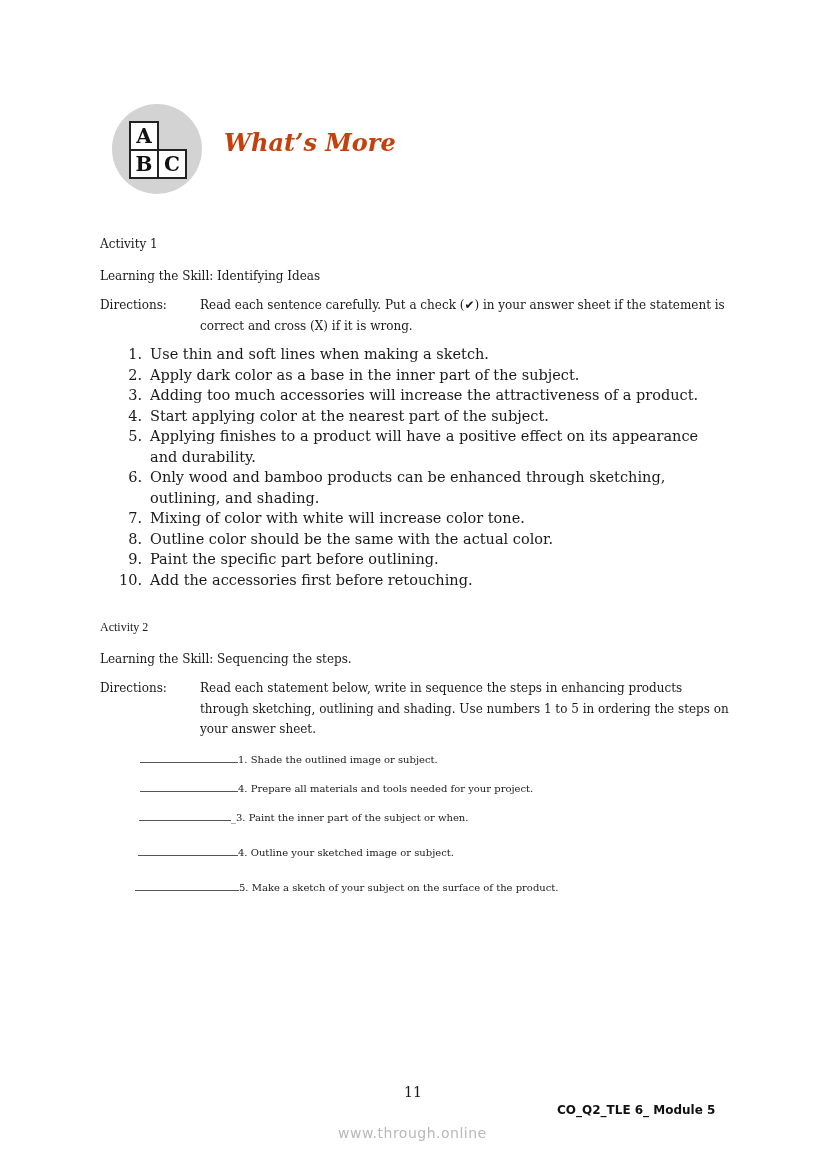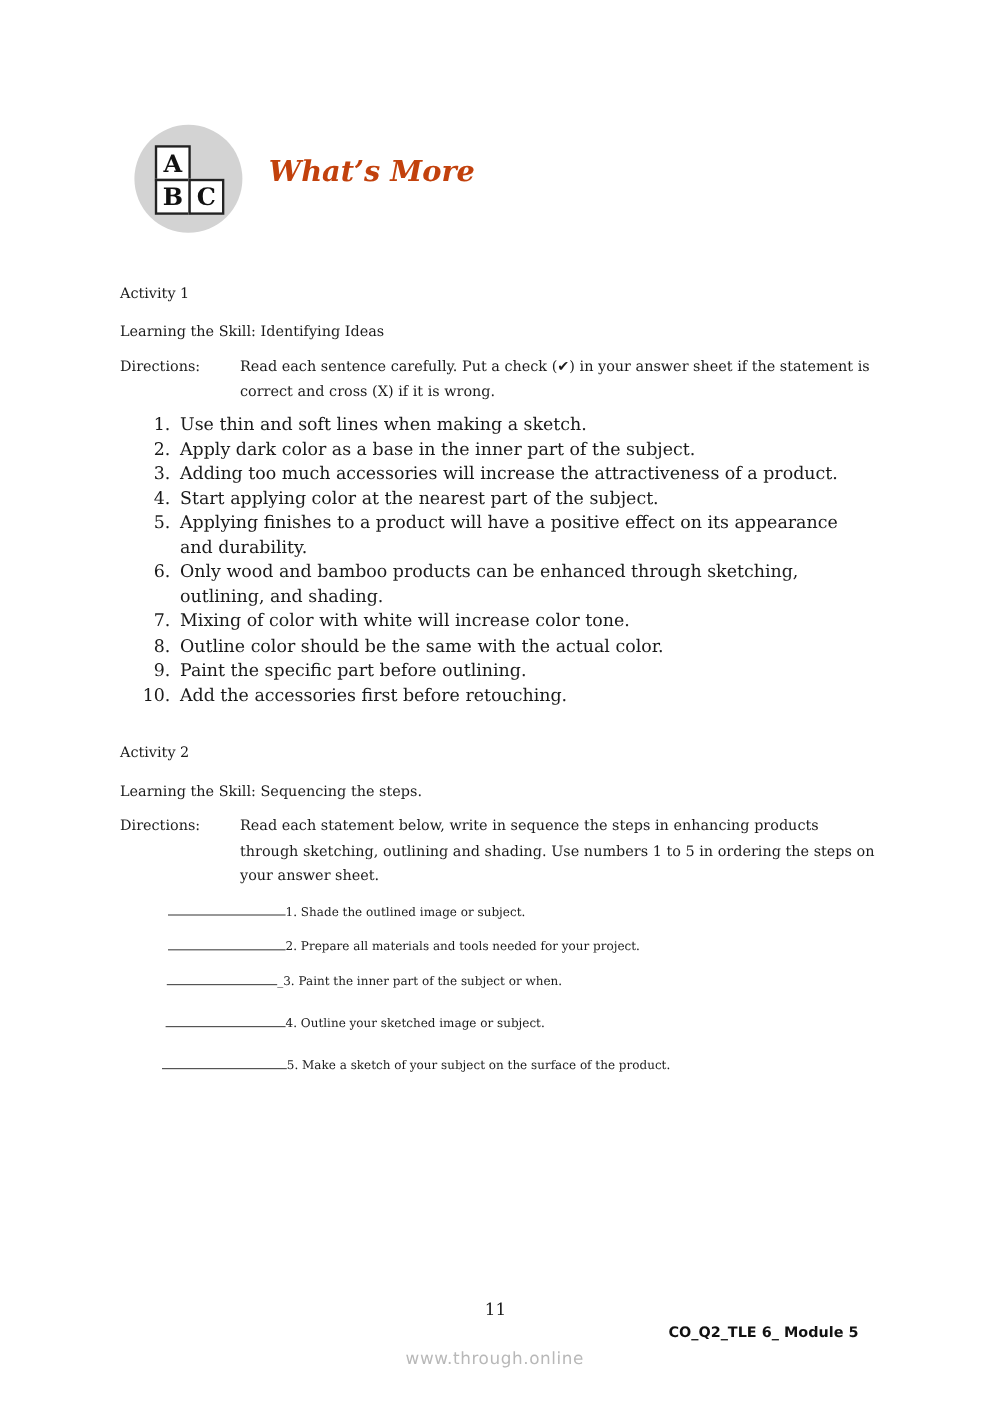--- a/index.html
+++ b/index.html
@@ -43,30 +43,30 @@
   <li><span class="num">3.</span><span>Adding too much accessories will increase the attractiveness of a product.</span></li>
   <li><span class="num">4.</span><span>Start applying color at the nearest part of the subject.</span></li>
   <li style="width:560px"><span class="num">5.</span><span>Applying finishes to a product will have a positive effect on its appearance and durability.</span></li>
   <li style="width:560px"><span class="num">6.</span><span>Only wood and bamboo products can be enhanced through sketching, outlining, and shading.</span></li>
   <li><span class="num">7.</span><span>Mixing of color with white will increase color tone.</span></li>
   <li><span class="num">8.</span><span>Outline color should be the same with the actual color.</span></li>
   <li><span class="num">9.</span><span>Paint the specific part before outlining.</span></li>
   <li><span class="num">10.</span><span>Add the accessories first before retouching.</span></li>
 </ol>
 
-<div class="abs txt" style="left:100px; top:617px;">Activity 2</div>
+<div class="abs txt" style="left:100px; top:617px;font-family:Liberation Serif, serif;">Activity 2</div>
 <div class="abs txt" style="left:100px; top:649px;">Learning the Skill: Sequencing the steps.</div>
 <div class="abs txt dir-label" style="top:678px;">Directions:</div>
 <div class="abs txt dir-body" style="top:678px;">Read each statement below, write in sequence the steps in enhancing products through sketching, outlining and shading. Use numbers 1 to 5 in ordering the steps on your answer sheet.</div>
 
 <div class="step" style="left:140px; top:748px;">
   <span class="blank" style="width:98px"></span><span>1. Shade the outlined image or subject.</span>
 </div>
 <div class="step" style="left:140px; top:777px;">
-  <span class="blank" style="width:98px"></span><span>2. Prepare all materials and tools needed for your project.</span>
+  <span class="blank" style="width:98px"></span><span>4. Prepare all materials and tools needed for your project.</span>
 </div>
 <div class="step" style="left:139px; top:806px;">
   <span class="blank" style="width:92px"></span><span>_3. Paint the inner part of the subject or when.</span>
 </div>
 <div class="step" style="left:138px; top:841px;">
   <span class="blank" style="width:100px"></span><span>4. Outline your sketched image or subject.</span>
 </div>
 <div class="step" style="left:135px; top:876px;">
   <span class="blank" style="width:104px"></span><span>5. Make a sketch of your subject on the surface of the product.</span>
 </div>

